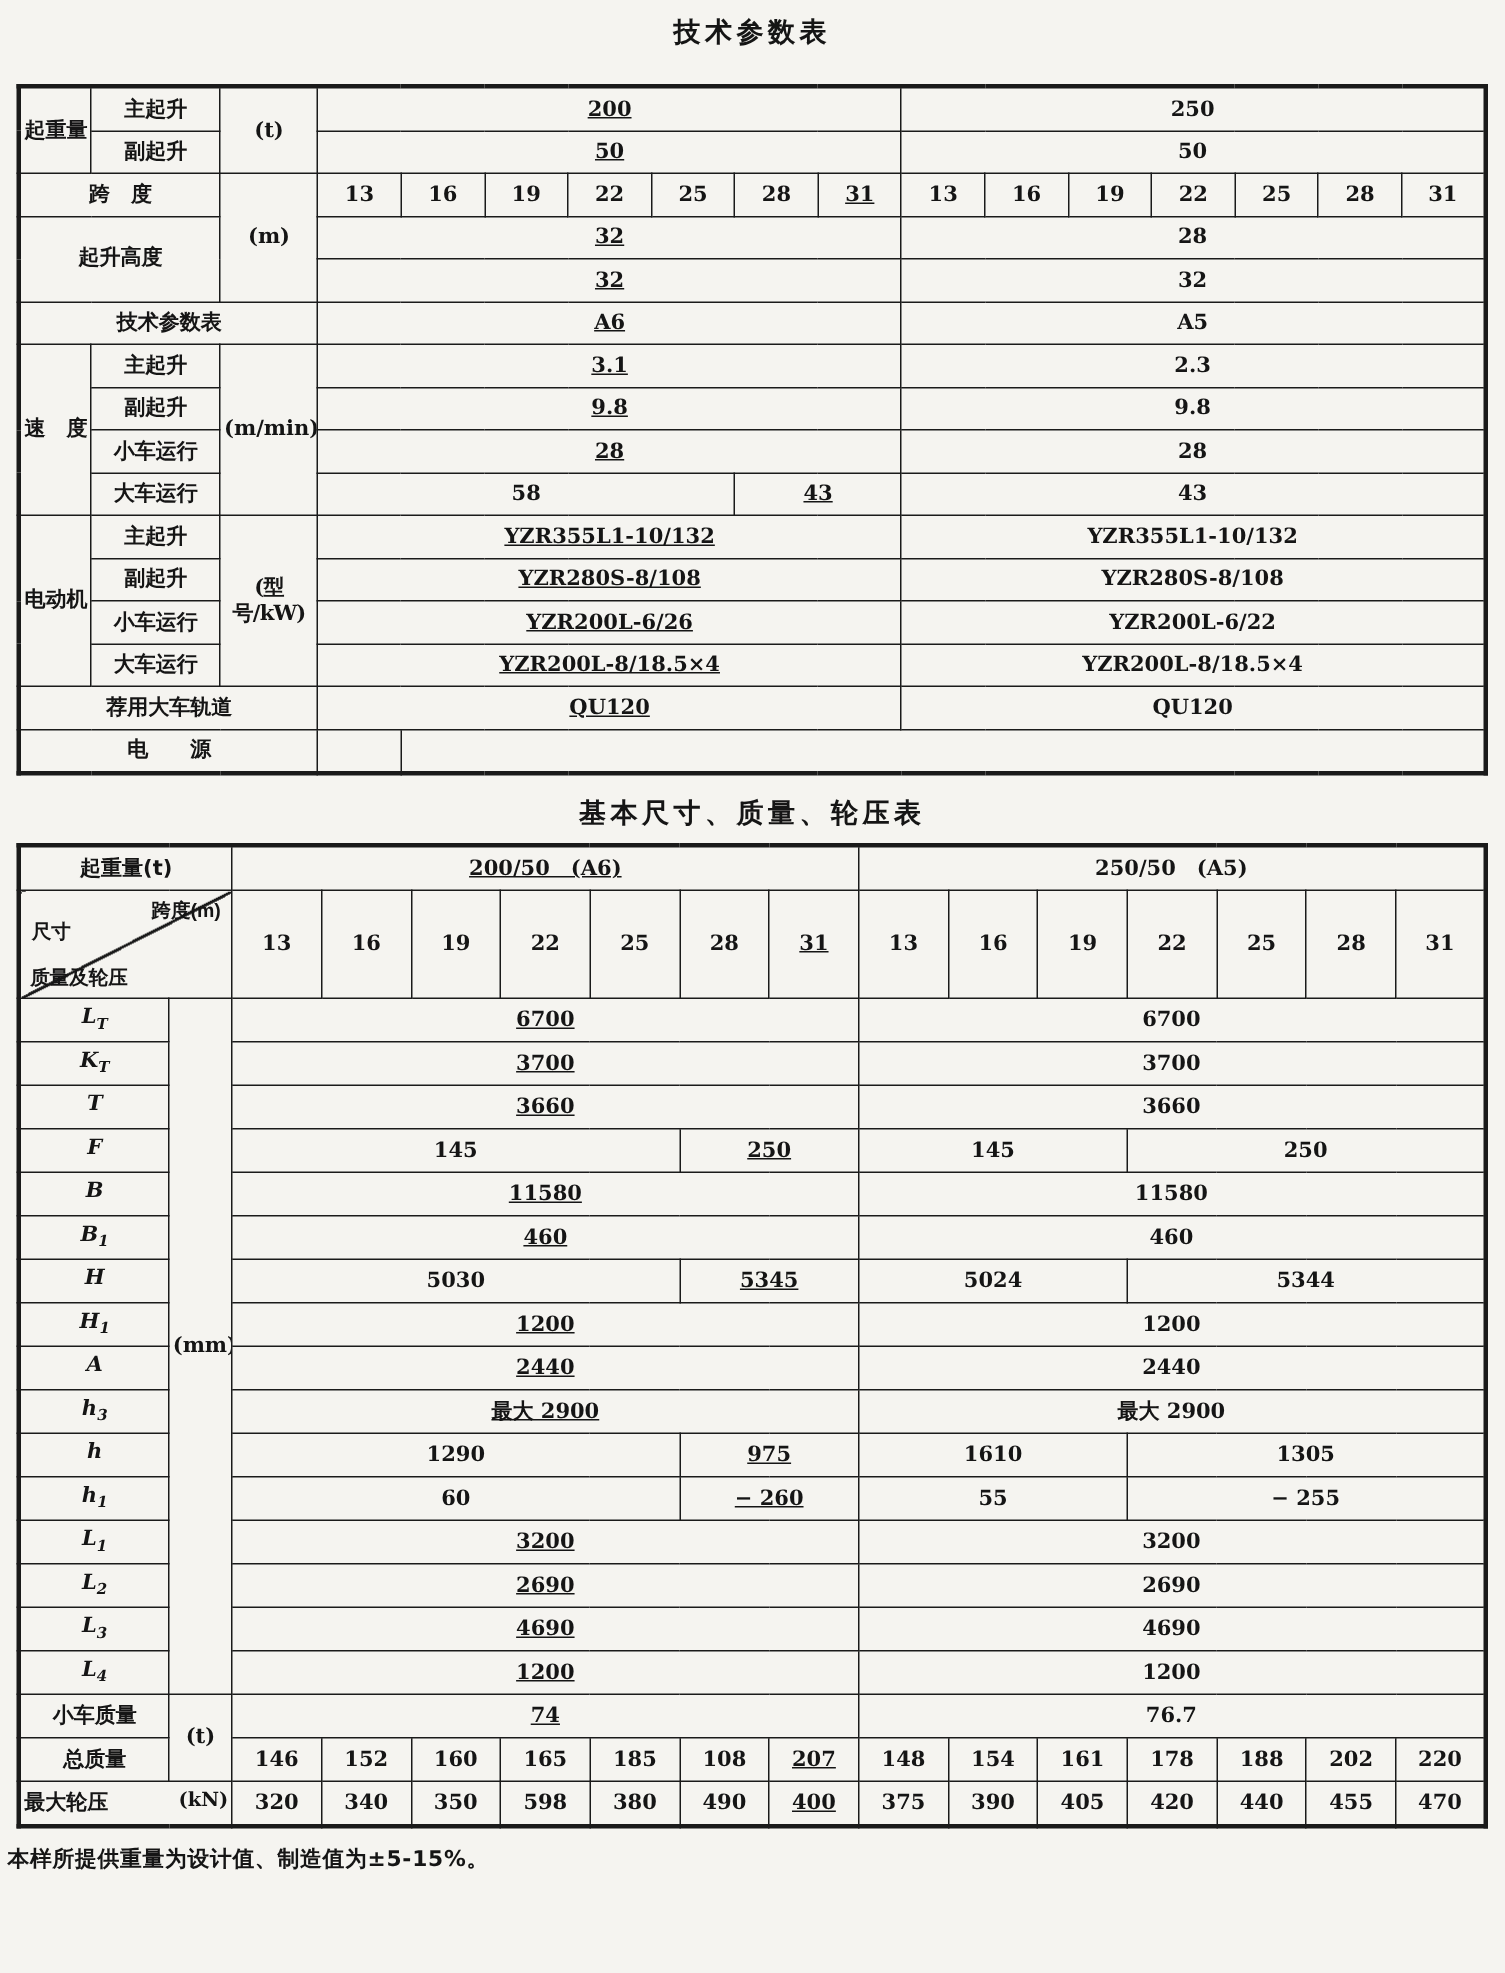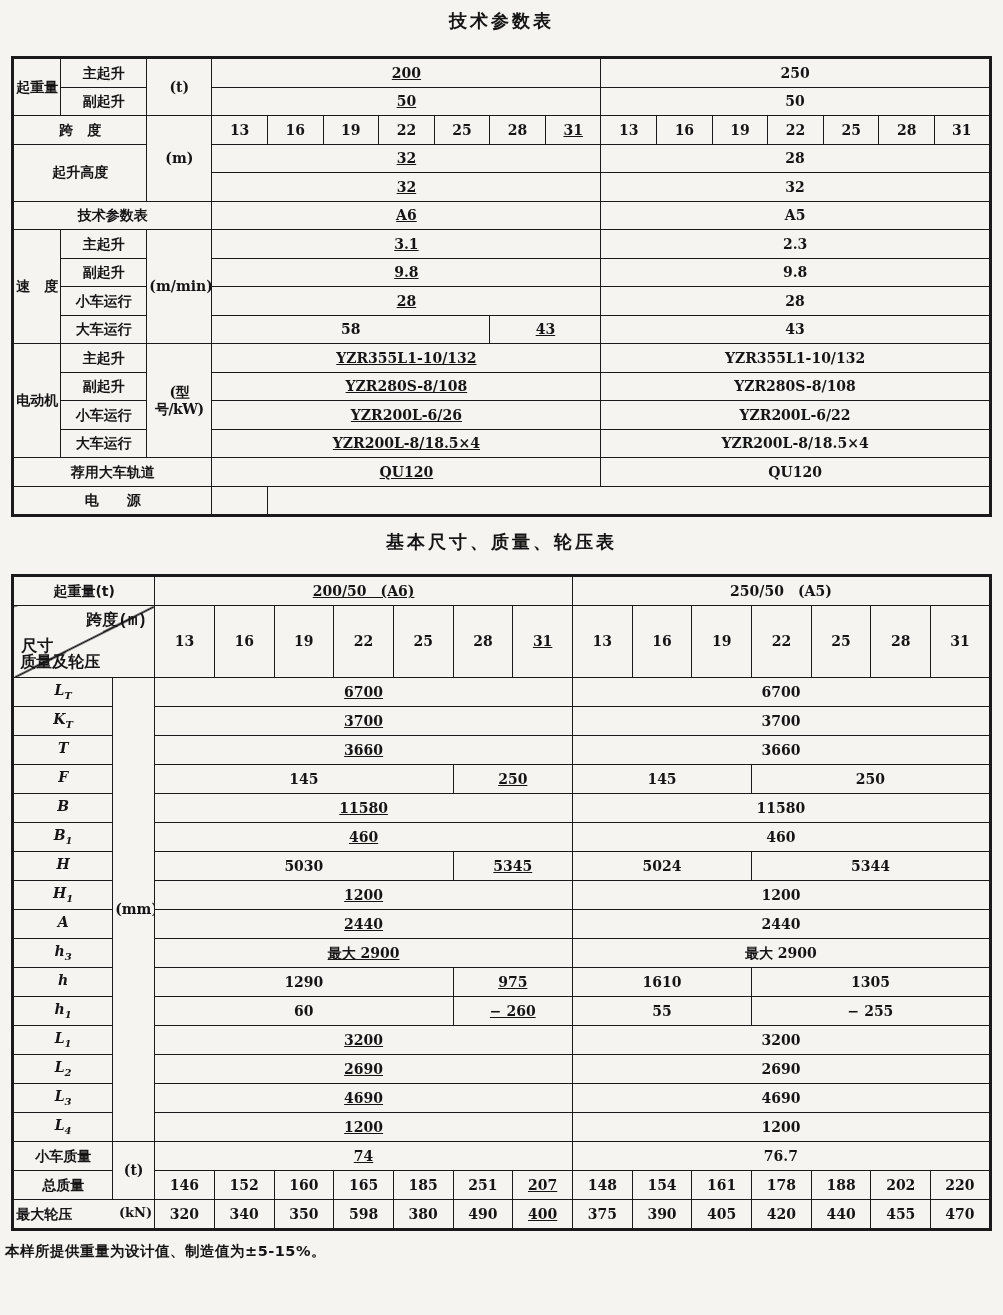--- a/index.html
+++ b/index.html
@@ -8,21 +8,21 @@
     background:#f5f4f0;
     color:#151515;
     font-family:"DejaVu Serif","Liberation Serif",serif;
     position:relative;
   }
   .page-title{
     text-align:center;font-size:18px;font-weight:bold;
     letter-spacing:3px;padding:9px 0 23px 0;
     font-family:"DejaVu Sans","Liberation Sans",sans-serif;
   }
-  .t2-title{padding:13px 0 20px 0;}
+  .t2-title{padding:13px 0 8px 0;}
   table.t{
     border-collapse:collapse;table-layout:fixed;
     margin:0 auto;width:978px;
     border:3px solid #1a1a1a;
     background:transparent;
   }
   table.t td{
     border:1.6px solid #1a1a1a;
     text-align:center;vertical-align:middle;
     font-size:14px;font-weight:bold;
@@ -39,25 +39,25 @@
   td.sym sub{font-size:10px;font-style:italic;}
   
   td.diag{
     position:relative;padding:0;
     background:linear-gradient(to bottom right,
       transparent calc(50% - 1px), #1a1a1a calc(50% - 1px),
       #1a1a1a calc(50% + 1px), transparent calc(50% + 1px));
   }
   td.diag .lbl{
     position:absolute;
-    font-family:Liberation Mono, monospace;
-    font-size:16px;font-weight:bold;white-space:nowrap;
+    font-family:Liberation Sans, sans-serif;
+    font-size:13px;font-weight:bold;white-space:nowrap;
   }
   td.diag .span-lbl{top:6px;right:7px;}
-  td.diag .dim-lbl{top:32px;left:7px;}
+  td.diag .dim-lbl{top:20px;left:7px;}
   td.diag .mass-lbl{bottom:5px;left:6px;text-align:center;}
   td.kn-cell{padding:0 6px;}
   td.kn-cell .wrap{display:flex;justify-content:space-between;align-items:flex-start;
     font-family:"DejaVu Sans","Liberation Sans",sans-serif;}
   td.kn-cell .u{font-family:"DejaVu Serif",serif;font-size:13px;}
   .footnote{
     font-family:"DejaVu Sans","Liberation Sans",sans-serif;
     font-size:14.5px;font-weight:bold;
     margin:11px 0 0 5px;letter-spacing:0.5px;
   }
@@ -306,21 +306,21 @@
   <td colspan="7" class="val hsep">74</td>
         <td colspan="7" class="val">76.7</td>
       </tr>
   <tr>
     <td class="zh">总质量</td>
   <td class="val">146</td>
         <td class="val">152</td>
         <td class="val">160</td>
         <td class="val">165</td>
         <td class="val">185</td>
-        <td class="val">251</td>
+        <td class="val">108</td>
         <td class="val hsep">207</td>
         <td class="val">148</td>
         <td class="val">154</td>
         <td class="val">161</td>
         <td class="val">178</td>
         <td class="val">188</td>
         <td class="val">202</td>
         <td class="val">220</td>
       </tr>
   <tr>

